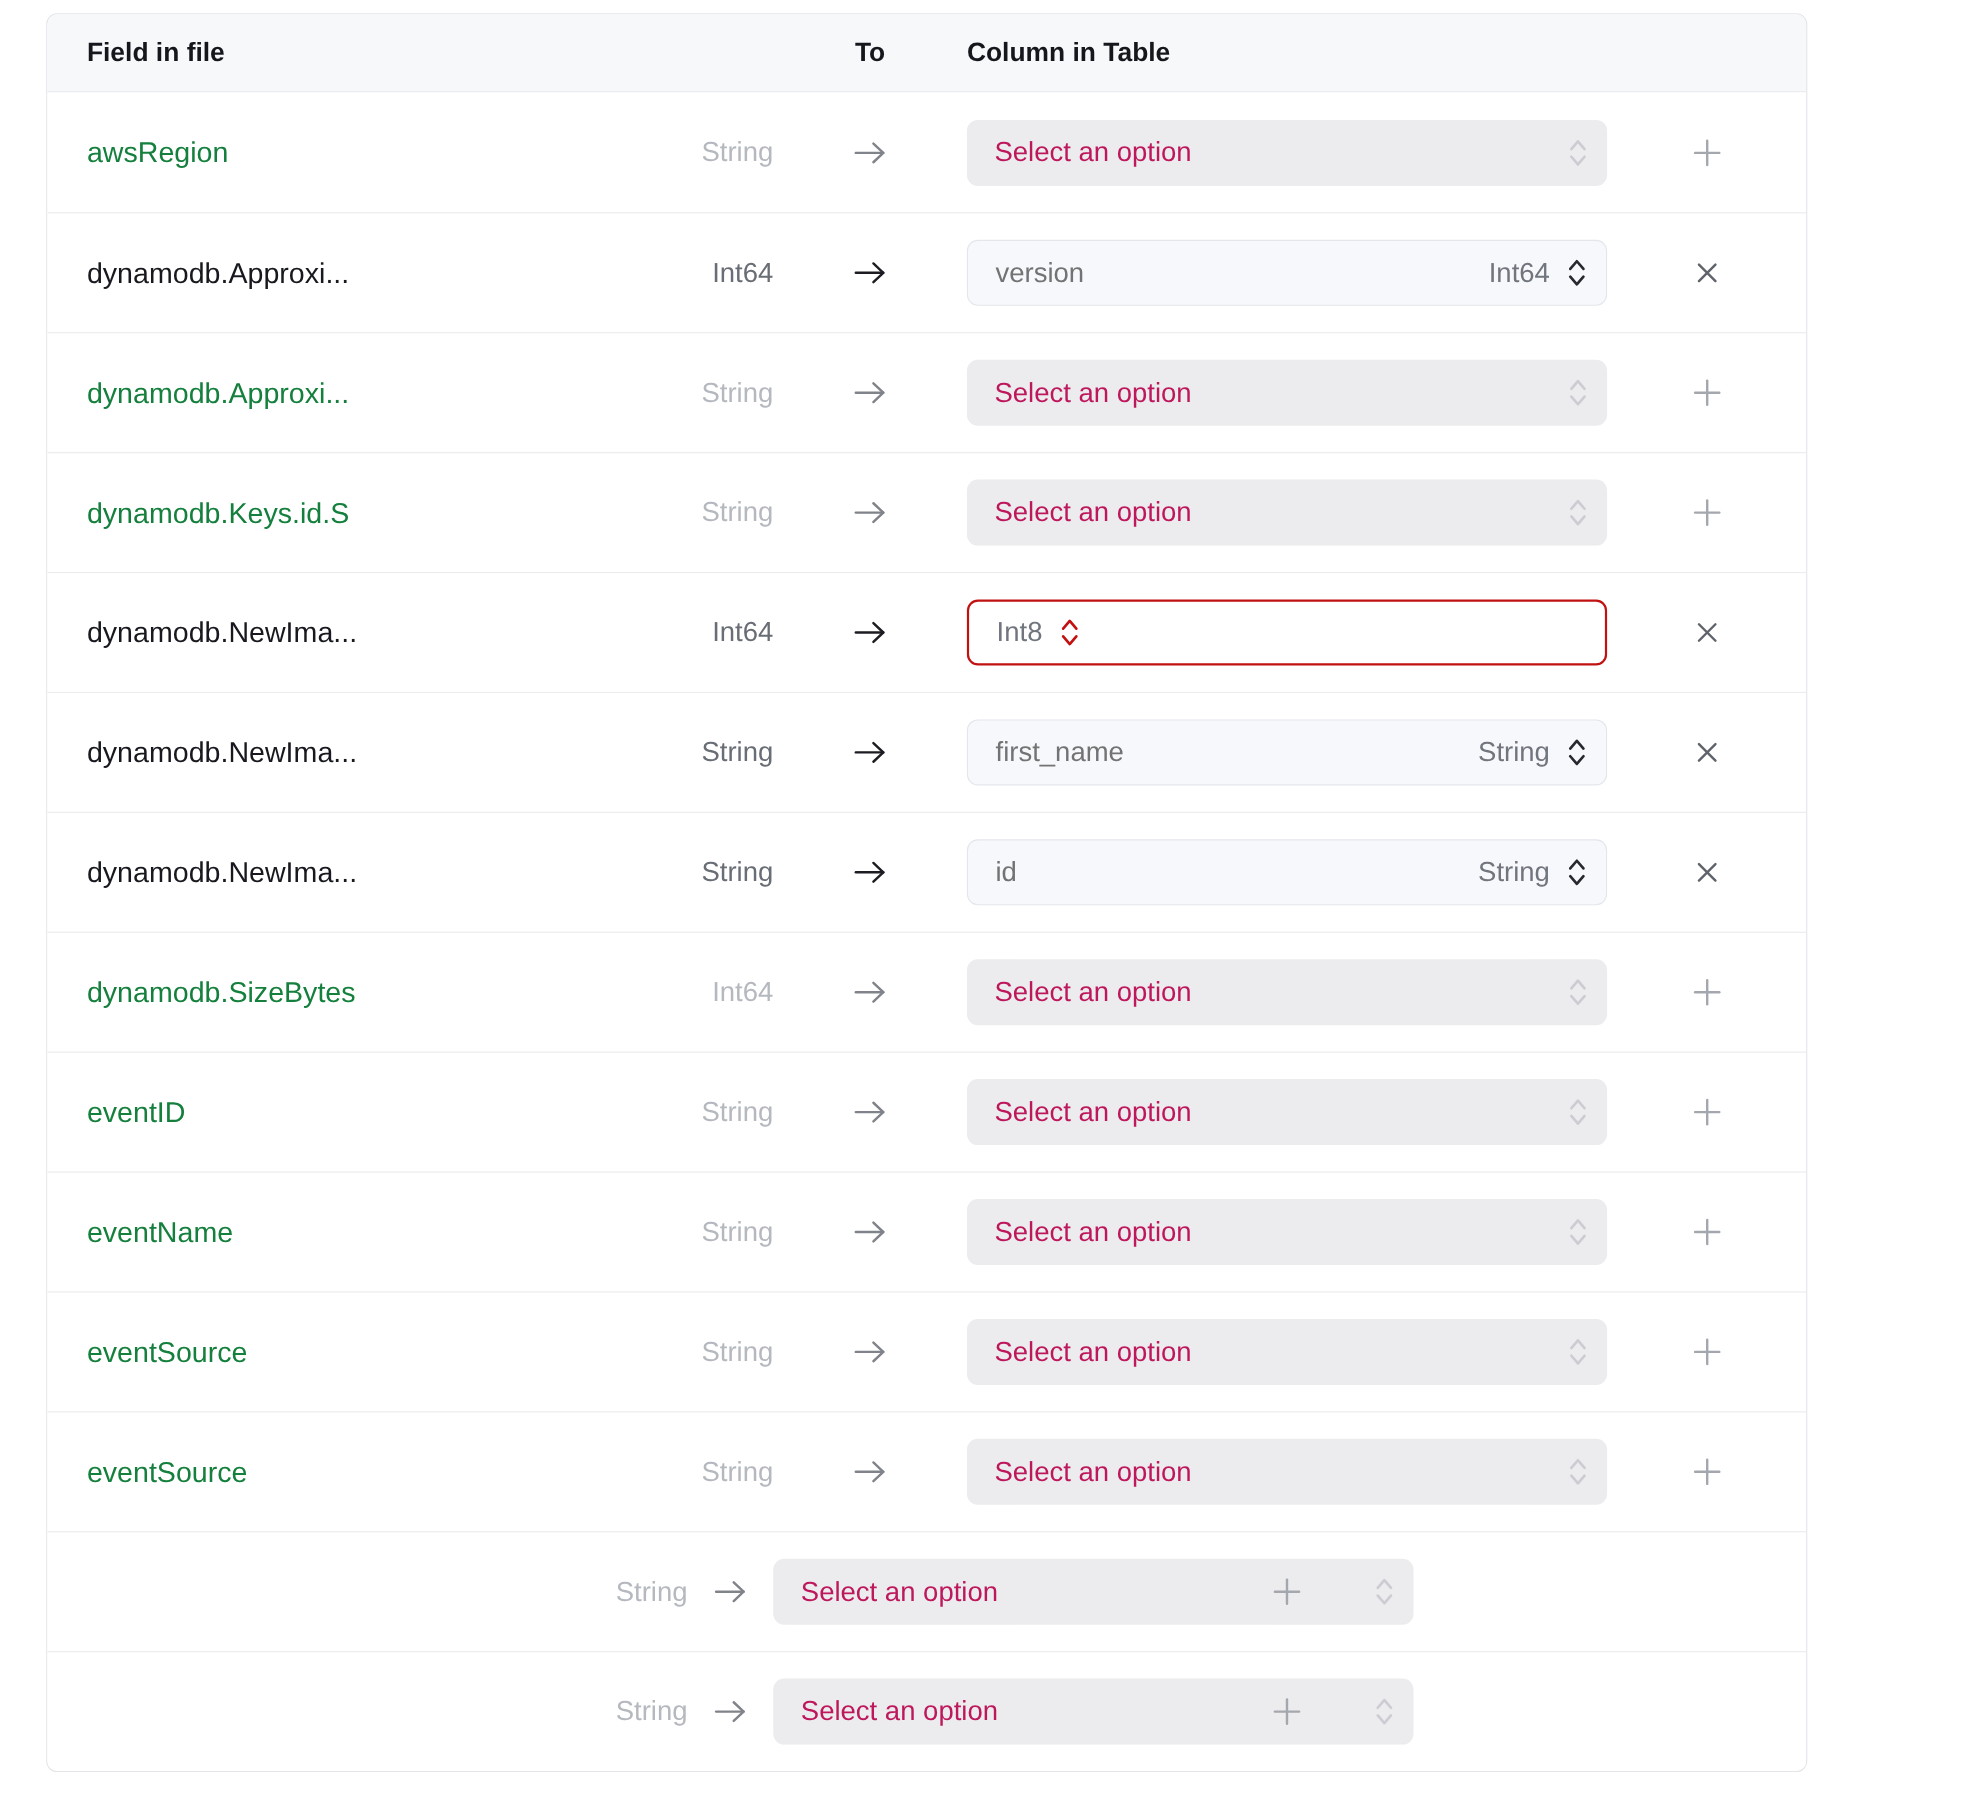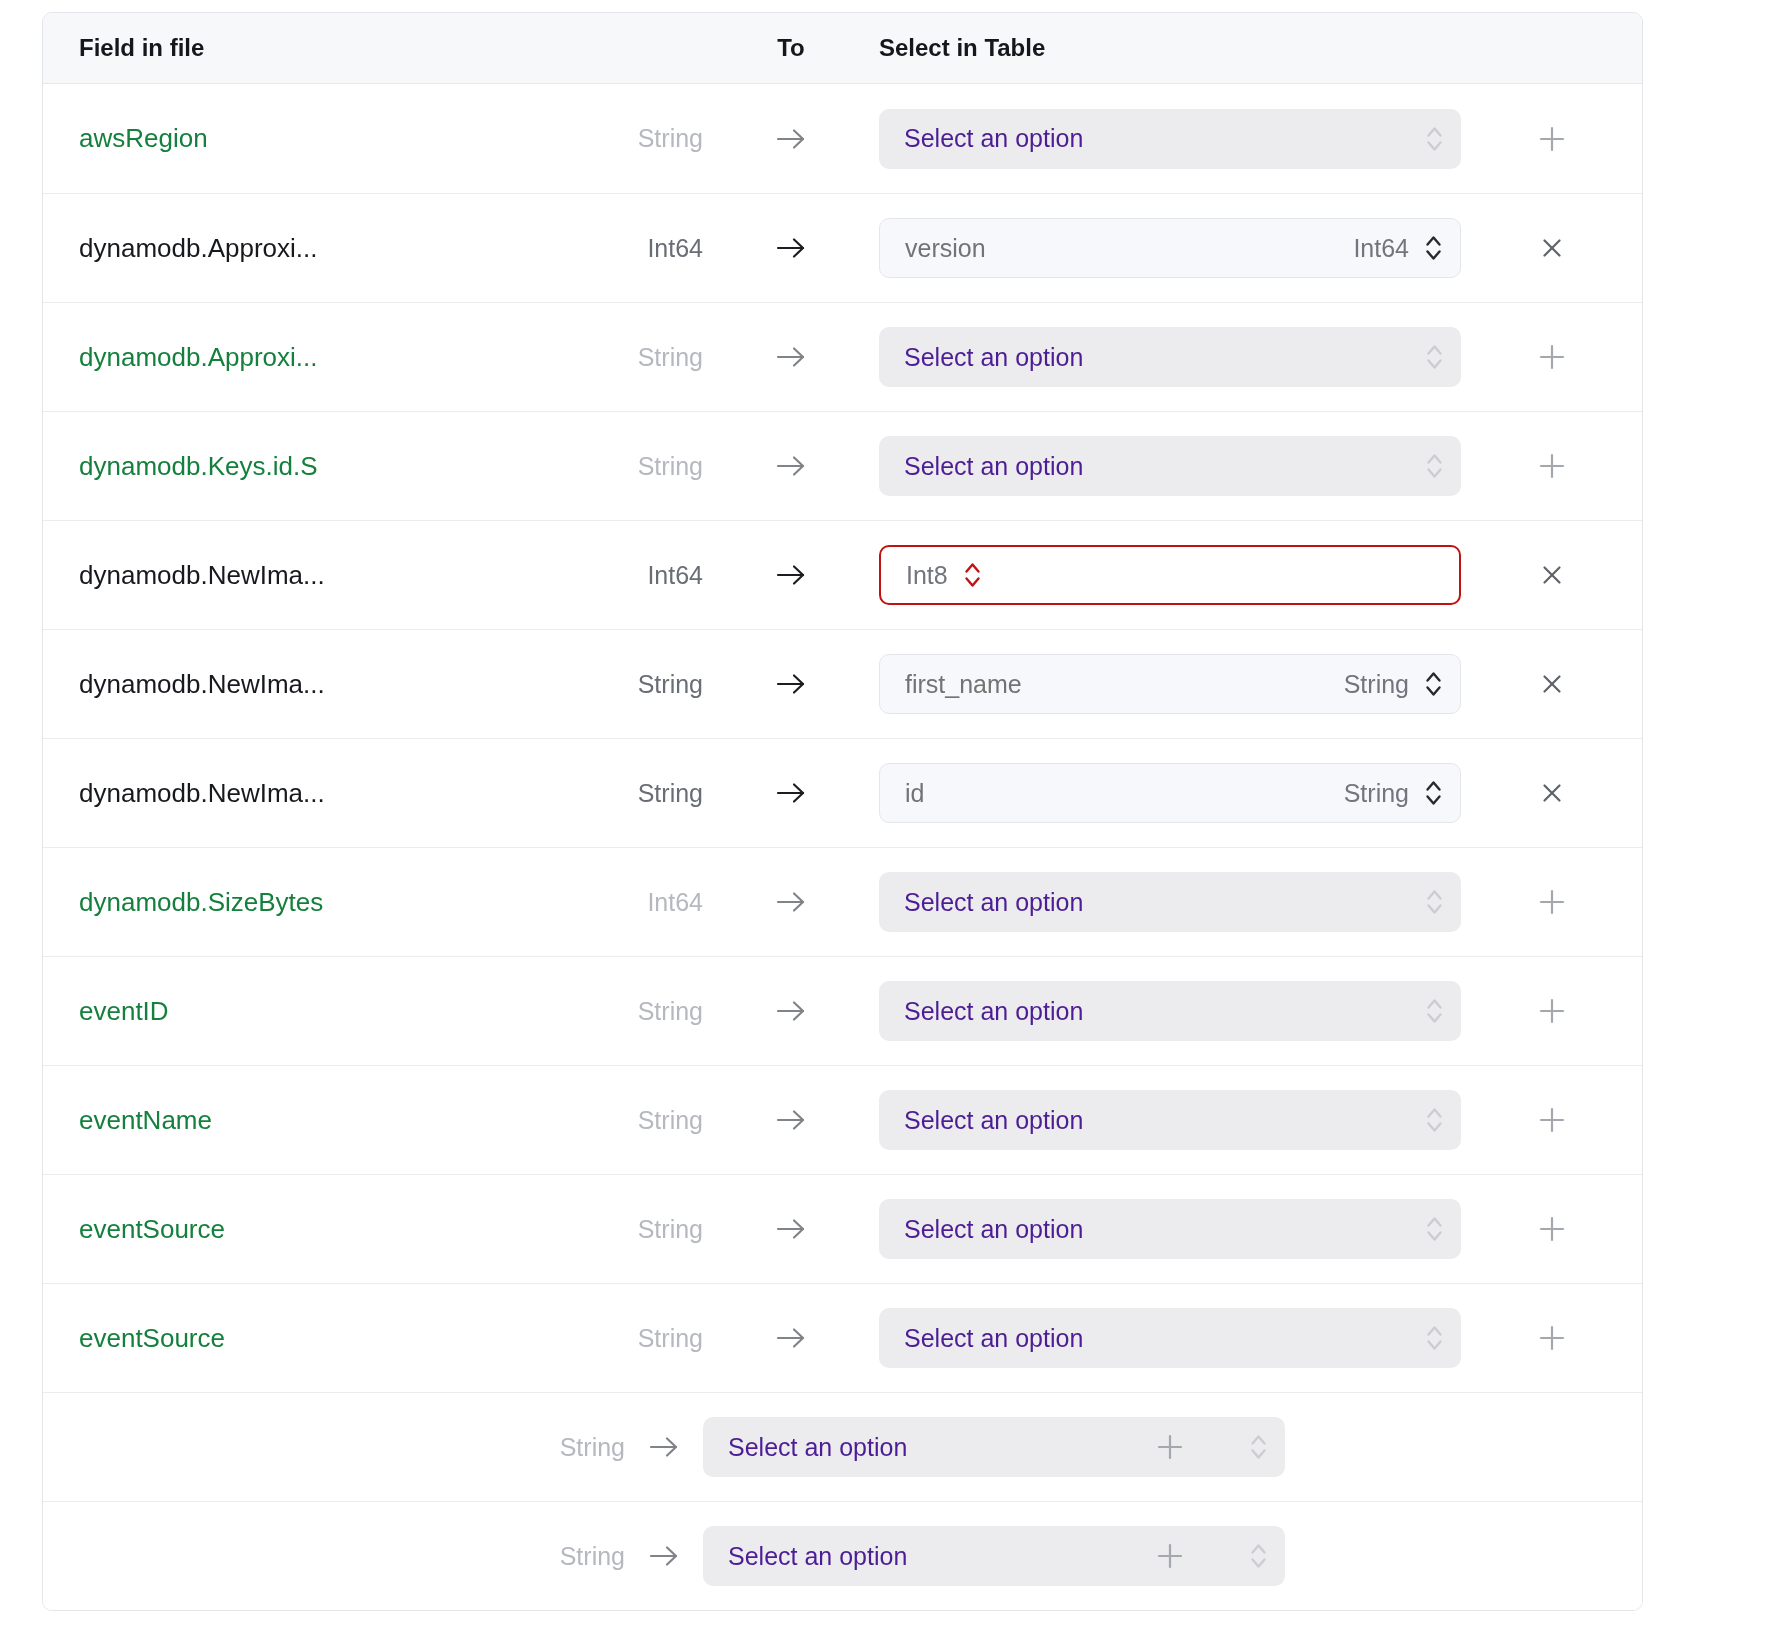--- a/index.html
+++ b/index.html
@@ -40,21 +40,21 @@
   .row.mapped .cell-name { color: #17191e; }
   .row.mapped .cell-type { color: #696d75; }
   .row.mapped .cell-arrow { color: #1b1d22; }
   
   .select {
     height: 60px; width: 582px; border-radius: 10px;
     display: flex; align-items: center;
     padding: 0 18px 0 25px; font-size: 25px;
   }
   .row.unmapped .select { background: #ececee; }
-  .row.unmapped .sel-label { color: #4c1d95; }
+  .row.unmapped .sel-label { color: #be185d; }
   .row.unmapped .chev { color: #cbcdd2; }
   .row.mapped .select { background: #f7f8fb; border: 1px solid #e4e6eb; }
   .row.mapped .sel-label { color: #737373; }
   .row.mapped .sel-type { color: #71757d; }
   .row.mapped .chev { color: #26292f; }
   .row.error .select { background: #ffffff; border: 2px solid #c11111; }
   .row.error .chev { color: #c11111; }
   .sel-label { flex: 1 1 auto; text-align: left; }
   .sel-type { flex: 0 0 auto; }
   .chev { flex: 0 0 auto; margin-left: 16px; line-height: 0; }
@@ -65,21 +65,21 @@
   .plus-icon { color: #a4a7ad; }
   .x-icon { color: #5f636a; }
 </style>
 </head>
 <body>
 
 <div class="table-wrap">
   <div class="grid-row thead">
     <div class="h-name">Field in file</div>
     <div class="h-to">To</div>
-    <div class="h-col">Select in Table</div>
+    <div class="h-col">Column in Table</div>
   </div>
   <div id="rows-container">
   <div class="grid-row row unmapped">
     <div class="cell-name">awsRegion</div>
     <div class="cell-type">String</div>
     <div class="cell-arrow">
       <svg width="34" height="24" viewBox="0 0 34 24" fill="none" stroke="currentColor" stroke-width="2.2" stroke-linecap="round" stroke-linejoin="round">
         <line x1="4" y1="12" x2="29" y2="12"></line>
         <polyline points="20,3.5 29,12 20,20.5"></polyline>
       </svg>

